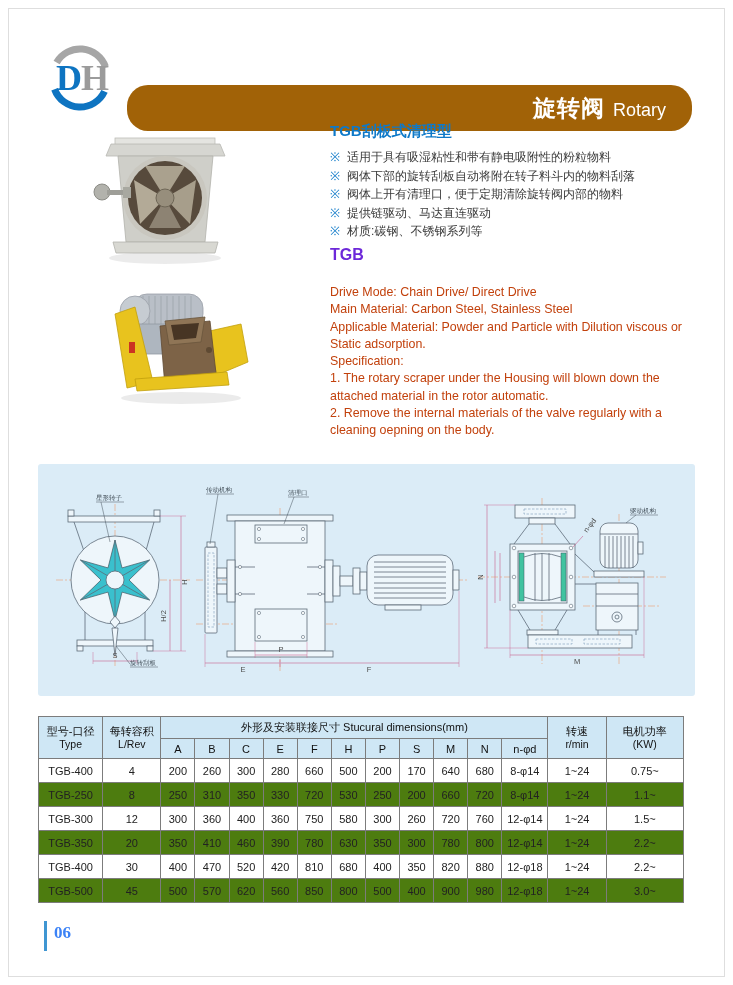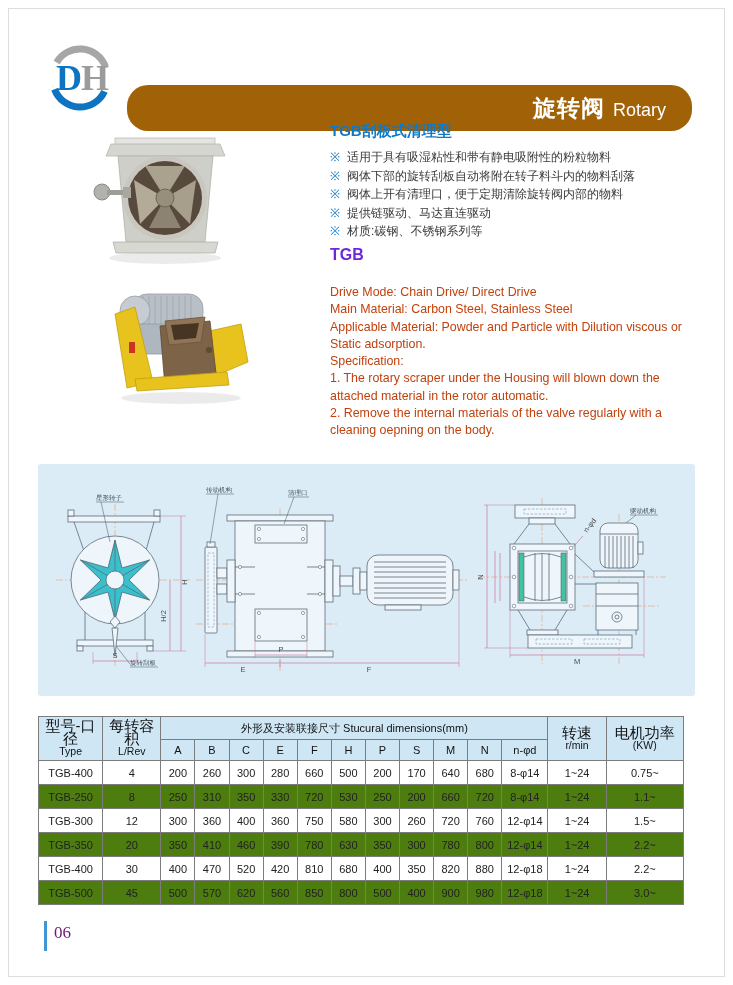--- a/index.html
+++ b/index.html
@@ -41,31 +41,31 @@
   .llead{stroke:#44505a;stroke-width:.5;fill:none;}
   .teal{fill:#3ac0cd;stroke:#3d5560;stroke-width:.7;}
   .teal2{fill:#41c3a0;stroke:#3d5560;stroke-width:.5;}
   .bolt{fill:#fff;stroke:#5d6b78;stroke-width:.6;}
 
   
   .spec-table{position:absolute;left:38px;top:716px;border-collapse:collapse;table-layout:fixed;
               width:646px;border:1.5px solid #555;}
   .spec-table th,.spec-table td{border:1px solid #7c7c7c;text-align:center;padding:0;}
   .spec-table thead th{background:#cfe7f5;font-weight:normal;color:#111;}
-  .hdr-zh{font-size:15px;line-height:13px;padding-top:2px;}
+  .hdr-zh{font-size:11px;line-height:13px;padding-top:2px;}
   .hdr-en{font-size:10.5px;line-height:13px;padding-bottom:2px;}
   .dims-title{font-size:11px;height:21px;}
   .dim-letter-row th{font-size:11px;height:19px;}
   .spec-table tbody td{font-size:11px;height:23px;color:#222;background:#fff;}
   .spec-table tbody tr.alt td{background:#4d7c0f;}
 
   
   .page-num-bar{position:absolute;left:44px;top:921px;width:3px;height:30px;background:#3f96d2;}
   .page-num{position:absolute;left:54px;top:923px;font-family:"Liberation Serif",serif;
-            font-weight:normal;font-size:17px;color:#701a75;}
+            font-weight:bold;font-size:17px;color:#3b82f6;}
 </style>
 </head>
 <body>
 
 <div class="page">
   <div class="frame"></div>
 
   <svg class="logo" viewBox="0 0 72 72">
     <path d="M 12.6 20.5 A 27 27 0 0 1 61.4 24.8" stroke="#a6a6a6" stroke-width="7" fill="none"></path>
     <path d="M 10.6 47.2 A 27 27 0 0 0 60.5 49.4" stroke="#0e74c1" stroke-width="7" fill="none"></path>

